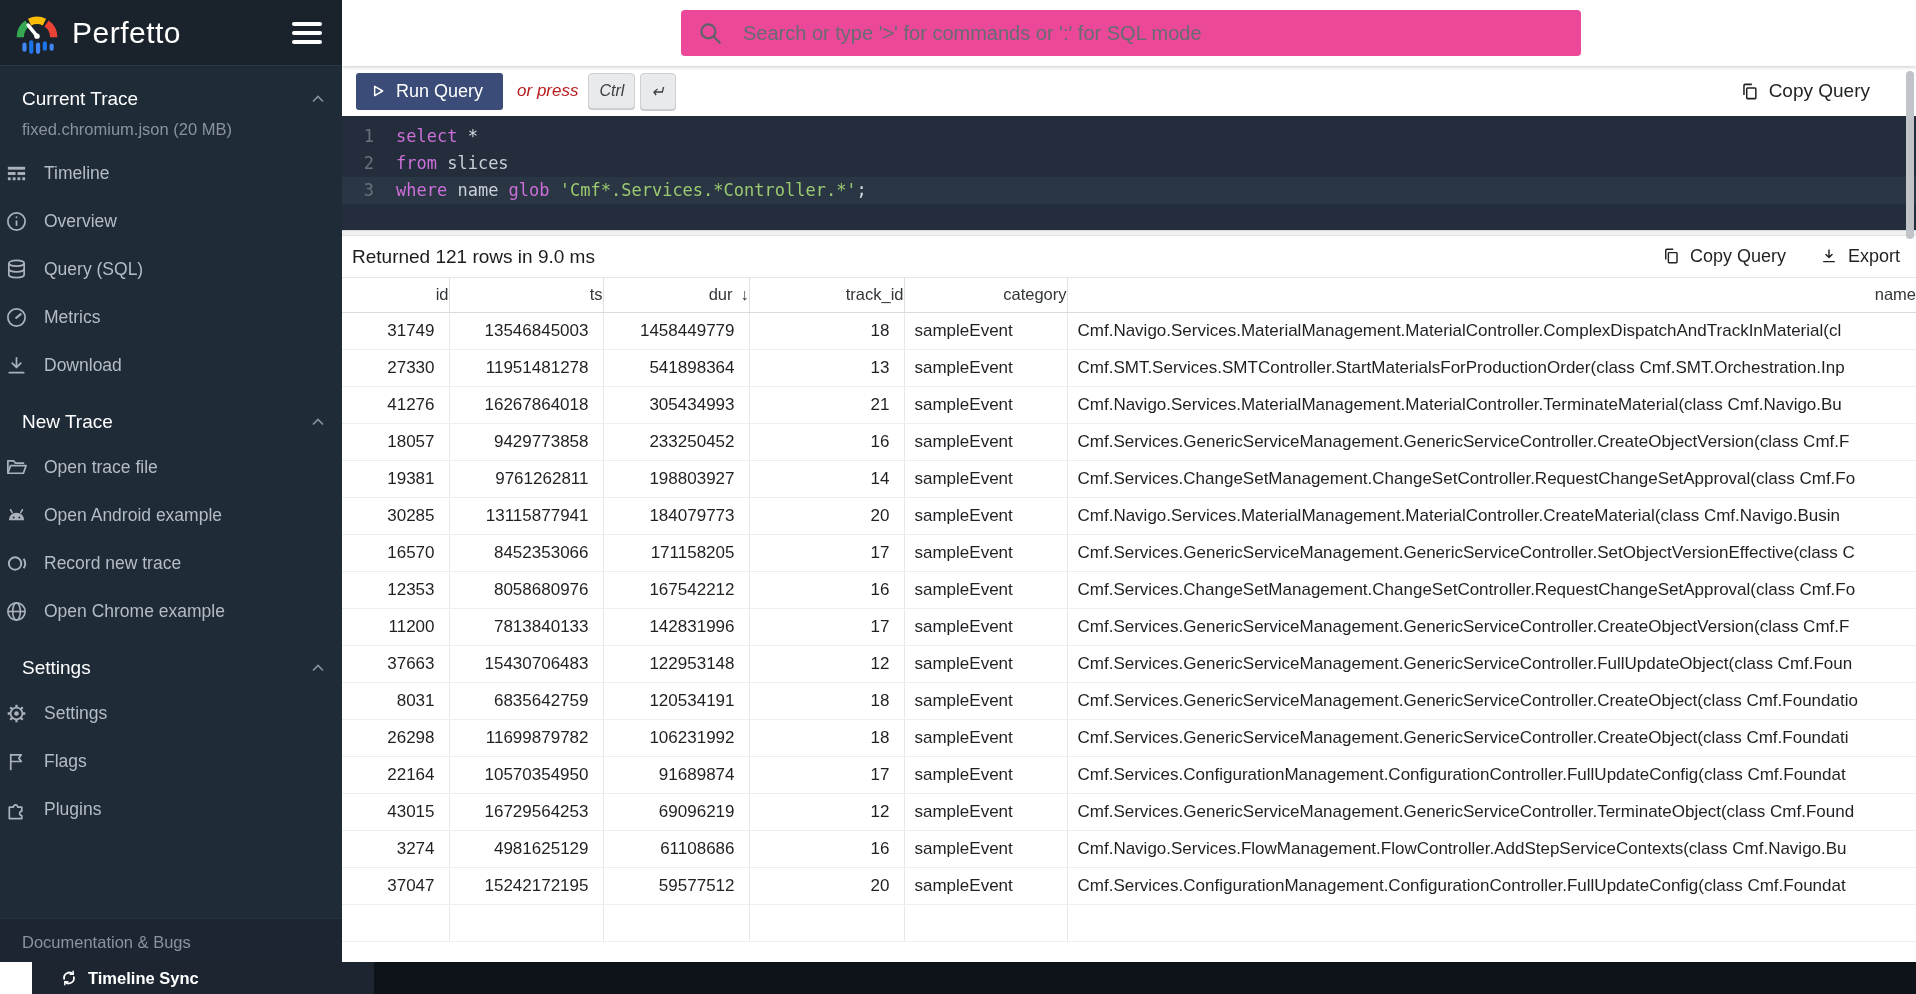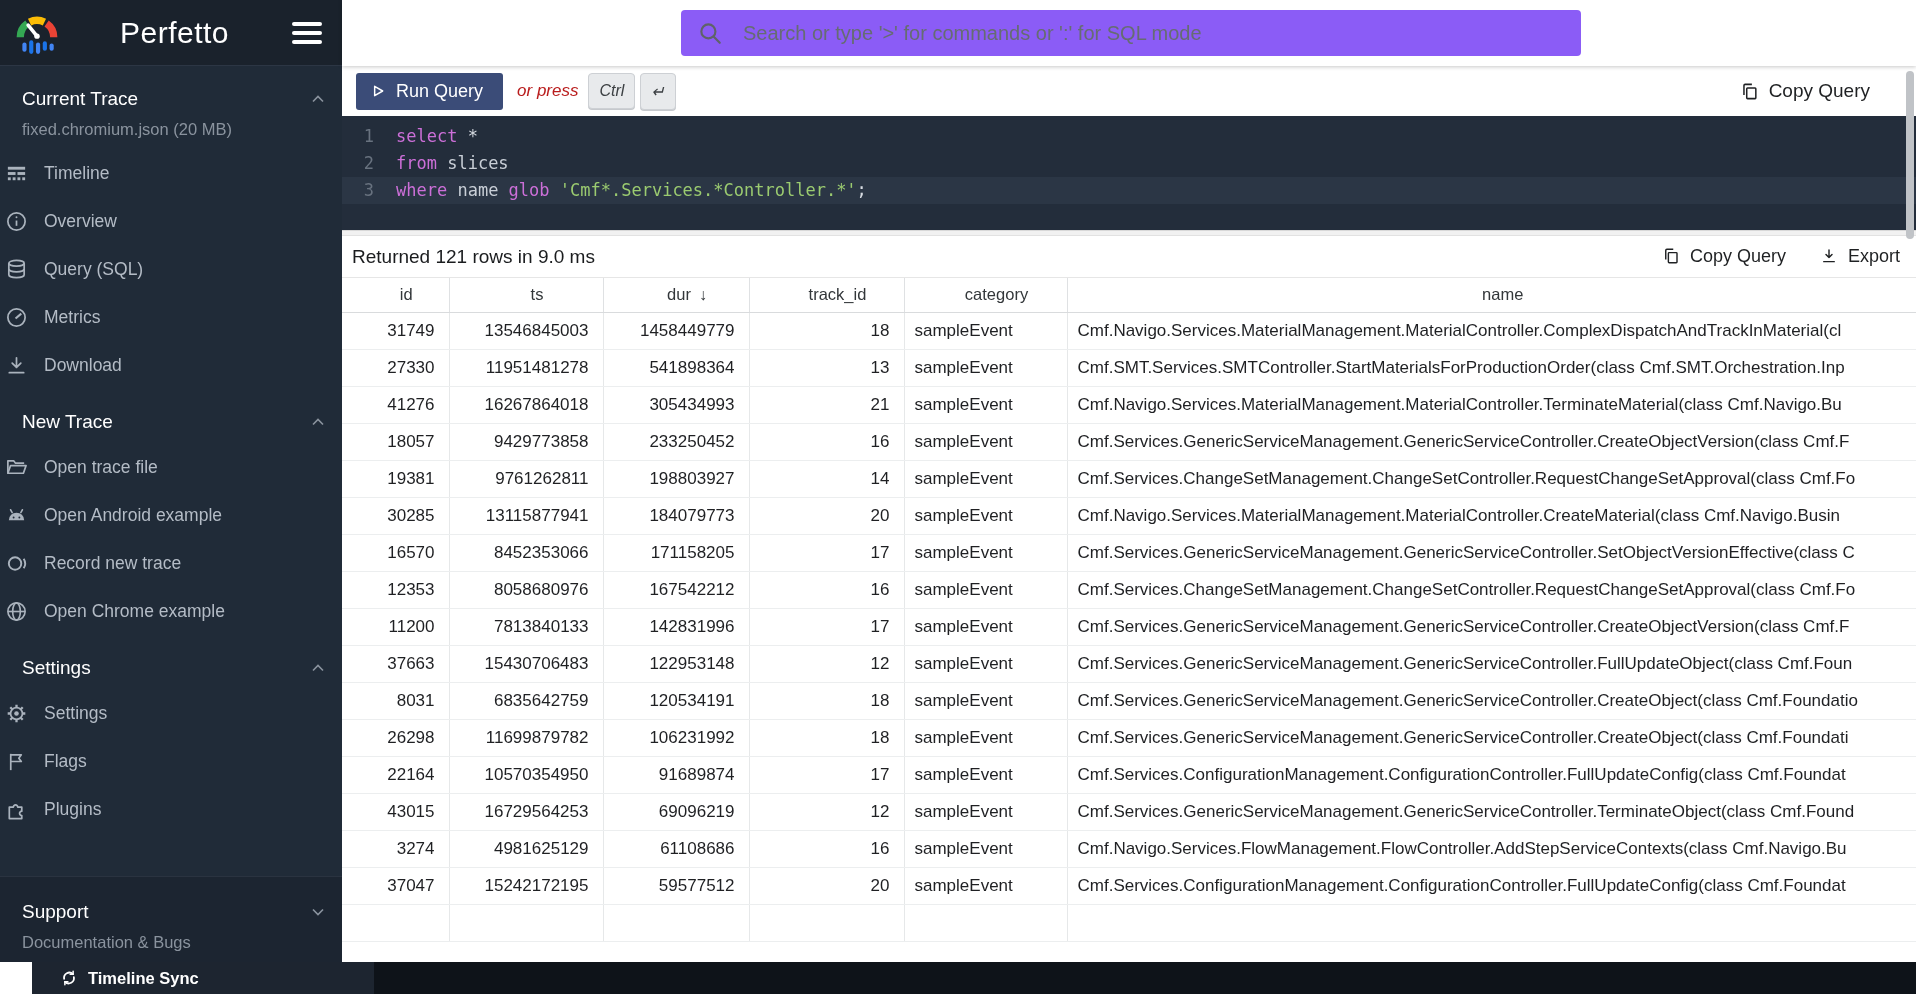--- a/index.html
+++ b/index.html
@@ -3,21 +3,21 @@
 <meta charset="utf-8">
 <style>
   * { margin:0; padding:0; box-sizing:border-box; }
   html,body { width:1916px; height:994px; overflow:hidden;
     font-family:"Liberation Sans", sans-serif; background:#fff; }
 
   
   .sidebar { position:absolute; left:0; top:0; width:342px; height:962px;
     background:#202b38; color:#b4bcc6; display:flex; flex-direction:column; overflow:hidden; }
   .sidebar-header { height:66px; flex:0 0 66px; background:#1a222c;
-    border-bottom:1px solid #2c3644; display:flex; align-items:center; padding:0 20px 0 14px;gap:48px; }
+    border-bottom:1px solid #2c3644; display:flex; align-items:center; padding:0 20px 0 14px; }
   .logo-title { color:#fff; font-size:30px; font-weight:400; letter-spacing:.5px; margin-left:12px; flex:1; }
   .hamburger { width:30px; height:22px; display:flex; flex-direction:column; justify-content:space-between; cursor:pointer; }
   .hamburger span { display:block; height:4px; background:#fff; border-radius:2px; }
 
   .section { padding-top:12px; }
   .section-header { height:42px; display:flex; align-items:center; padding:0 14px 0 22px; cursor:pointer; }
   .section-title { color:#ffffff; font-size:19px; font-weight:500; flex:1; }
   .section-sub { color:#8a939e; font-size:16.5px; padding:0 22px 10px 22px; }
   .chev { color:#8a939e; }
   .item { height:48px; display:flex; align-items:center; padding-left:4px; font-size:17.5px; cursor:pointer; }
@@ -30,21 +30,21 @@
   .statusbar-left { width:342px; background:#1d2530; display:flex; align-items:center; padding-left:28px; color:#fff; cursor:pointer; }
   .statusbar-left .ic { width:18px; height:18px; margin-right:10px; color:#fff; }
   .statusbar-label { font-size:16.5px; font-weight:700; color:#fff; }
 
   
   .main { position:absolute; left:342px; top:0; right:0; height:962px; background:#fff; }
 
   .topbar { position:absolute; left:0; top:0; right:0; height:66px; background:#fff;
     box-shadow:0 1px 4px rgba(0,0,0,.22); z-index:5; }
   .searchbox { position:absolute; left:339px; top:10px; width:900px; height:46px;
-    background:#8b5cf6; border-radius:4px; display:flex; align-items:center; padding:14px 16px; }
+    background:#ec4899; border-radius:4px; display:flex; align-items:center; padding:14px 16px; }
   .searchbox .ic { width:26px; height:26px; color:#5f6368; margin-right:20px; flex:0 0 auto; }
   .searchbox input { flex:1; border:none; outline:none; background:transparent;
     font-size:20px; color:#202124; font-family:"Liberation Sans", sans-serif; }
   .searchbox input::placeholder { color:#666c72; }
 
   .querybar { position:absolute; left:0; top:66px; right:0; height:50px; background:#fff;
     display:flex; align-items:center; padding-left:14px; z-index:4; }
   .run-btn { background:#3b4c78; color:#fff; border:none; border-radius:3px; height:37px;
     padding:0 20px 0 14px; font-size:18px; font-weight:500; display:flex; align-items:center; gap:10px;
     cursor:pointer; font-family:"Liberation Sans", sans-serif; }
@@ -77,21 +77,21 @@
     border-bottom:1px solid #e6e6e6; }
   .results-summary { font-size:19px; color:#1a1c1e; flex:1; }
   .res-btn { display:flex; align-items:center; gap:9px; font-size:18px; color:#1f2123;
     background:none; border:none; cursor:pointer; margin-left:34px; font-family:"Liberation Sans", sans-serif; }
 
   table.results-table { border-collapse:collapse; table-layout:fixed; width:1574px; }
   .results-table col.c-id{width:107px} .results-table col.c-ts{width:154px}
   .results-table col.c-dur{width:146px} .results-table col.c-track{width:155px}
   .results-table col.c-cat{width:163px} .results-table col.c-name{width:auto}
   .results-table th { height:34px; font-size:16.5px; font-weight:400; color:#33373a;
-    text-align:center; padding:0 0 0 22px; border-right:1px solid #dfe1e3; border-bottom:1px solid #d9dbdd;
+    text-align:right; padding:0 0 0 22px; border-right:1px solid #dfe1e3; border-bottom:1px solid #d9dbdd;
     white-space:nowrap; cursor:pointer; }
   .results-table th:last-child { border-right:none; }
   .results-table td { height:37px; font-size:17px; color:#1f2023;
     border-right:1px solid #e6e8e9; border-bottom:1px solid #eceeef; white-space:nowrap; overflow:hidden; }
   .results-table td:last-child { border-right:none; }
   td.num { text-align:right; padding-right:14px; }
   td.txt { padding-left:10px; }
   .sort-arrow { margin-left:8px; font-size:16px; color:#33373a; }
 
   
@@ -278,28 +278,20 @@
           <path d="M4.5 9.5h4.2a2.3 2.3 0 114.6 0h4.2v4.2a2.3 2.3 0 100 4.6v3.2h-13z"></path>
         </svg>
         </span>
       <span>Plugins</span>
     </div>
   </div>
 
   <div class="spacer"></div>
 
   <div class="section support">
-    <div class="section-header">
-      <span class="section-title">Support</span>
-      <span class="chev">
-        <svg width="20" height="20" viewBox="0 0 24 24" fill="none" stroke="currentColor" stroke-width="2">
-            <path d="M6 9l6 6 6-6"></path>
-          </svg>
-      </span>
-    </div>
     <div class="section-sub">Documentation &amp; Bugs</div>
   </div>
 </div>
 
 <div class="statusbar">
   <div class="statusbar-left">
     <span class="ic">
       <svg width="18" height="18" viewBox="0 0 24 24" fill="none" stroke="currentColor" stroke-width="2.4" stroke-linecap="round">
         <path d="M5.5 13a7 7 0 0111.8-6.2"></path>
           <path d="M18.5 11a7 7 0 01-11.8 6.2"></path>

